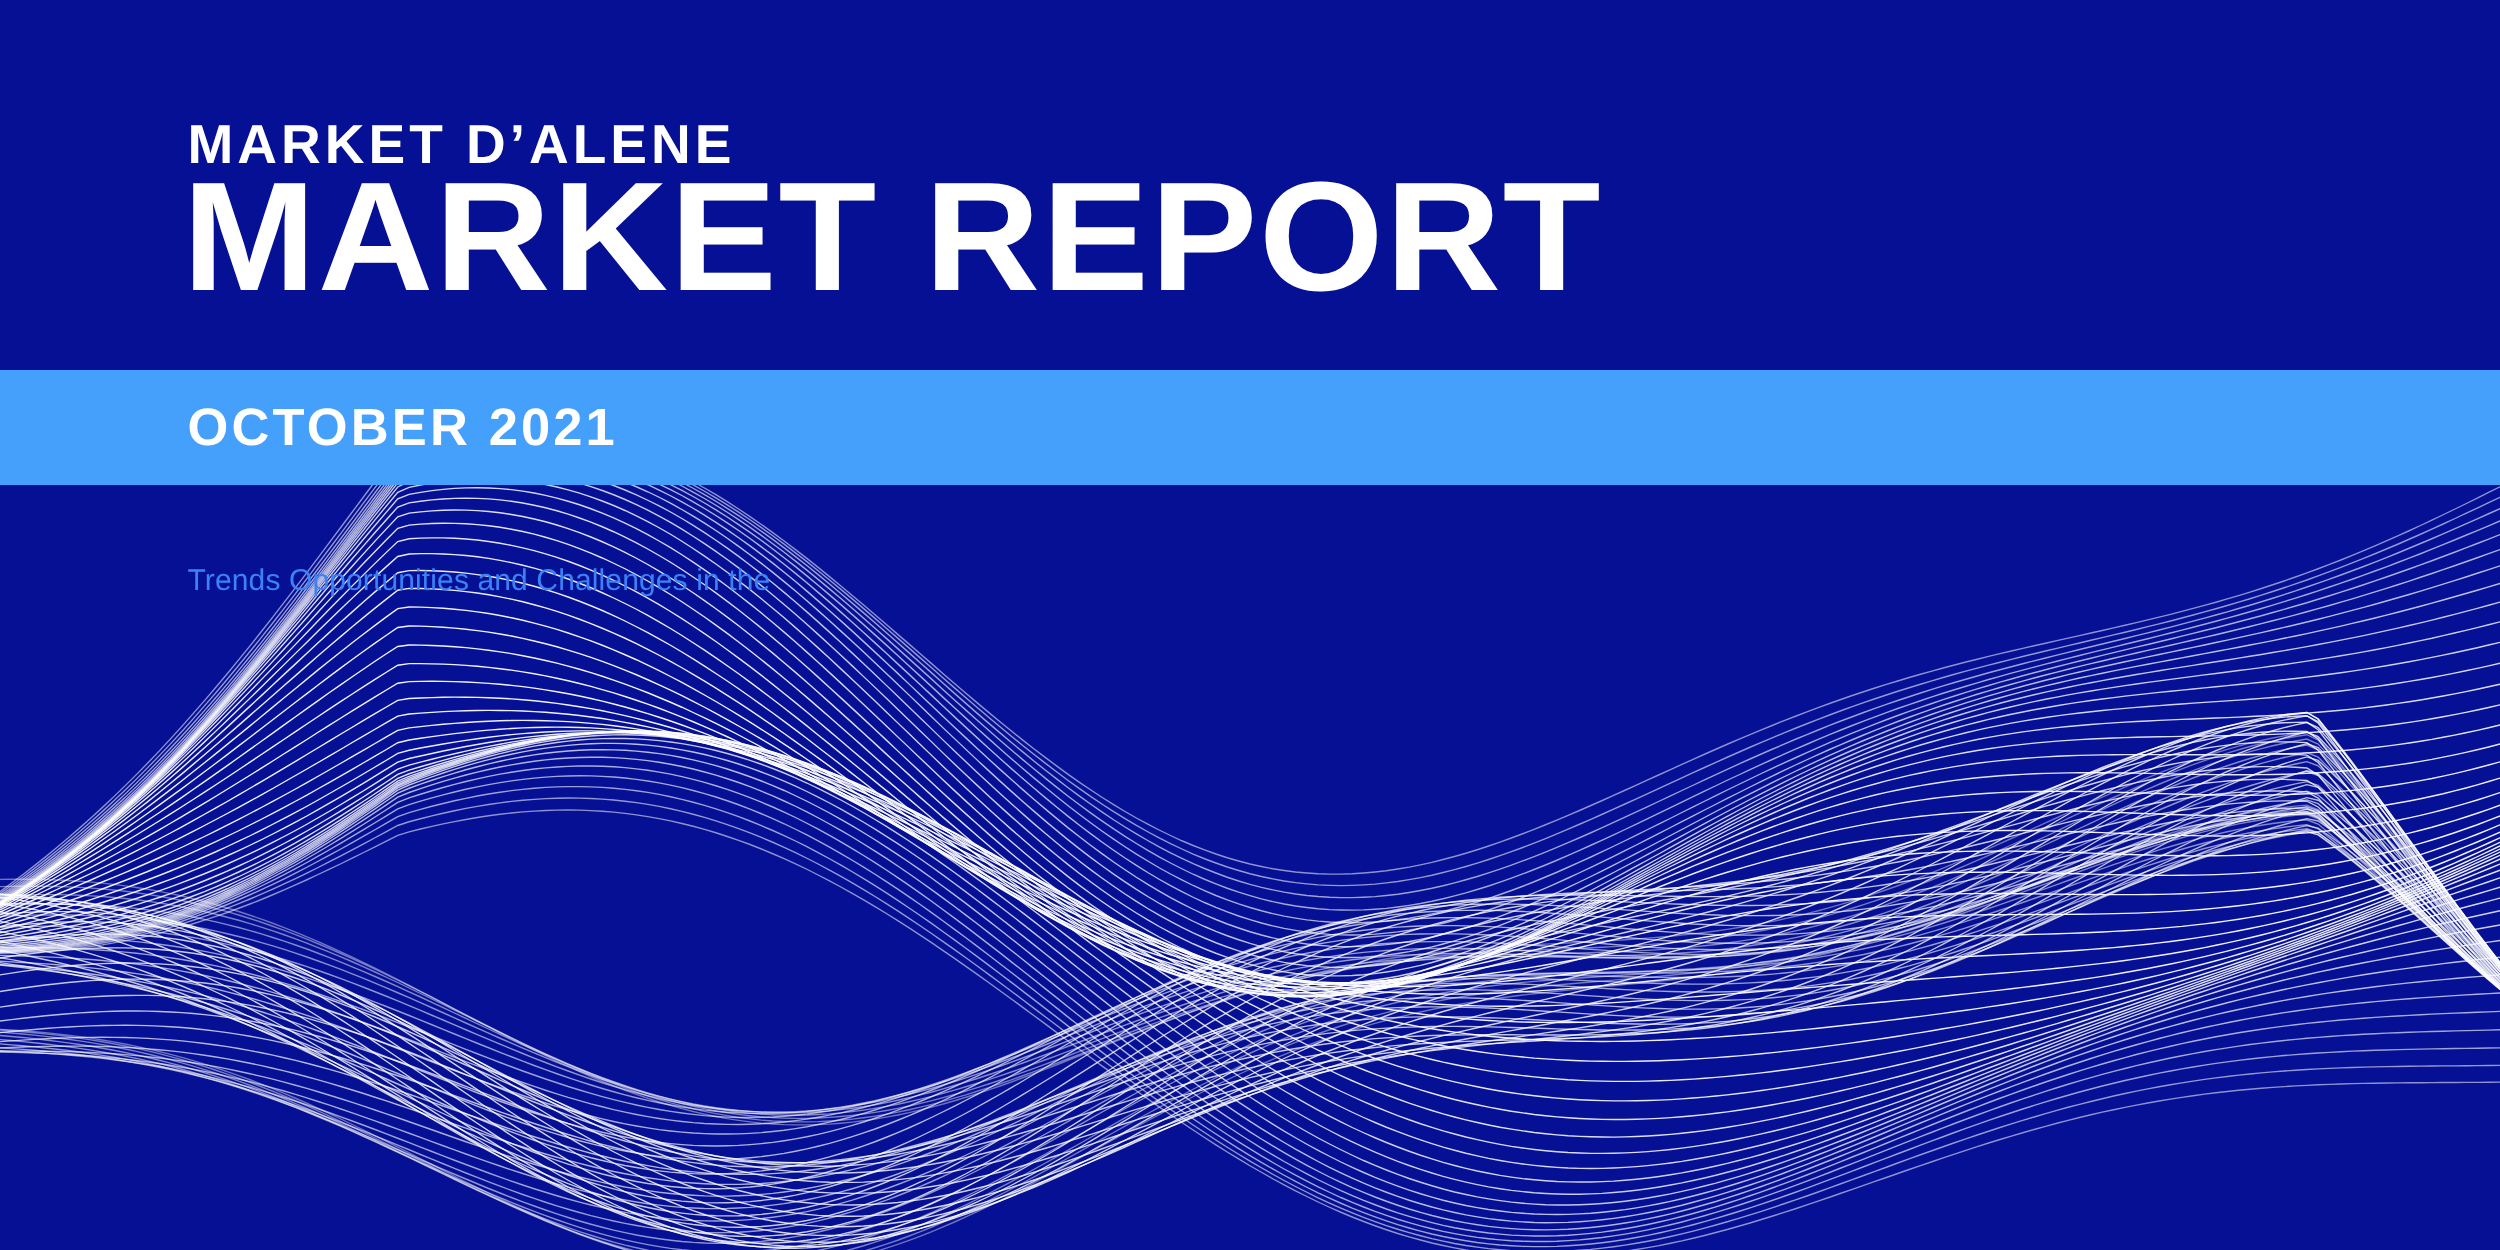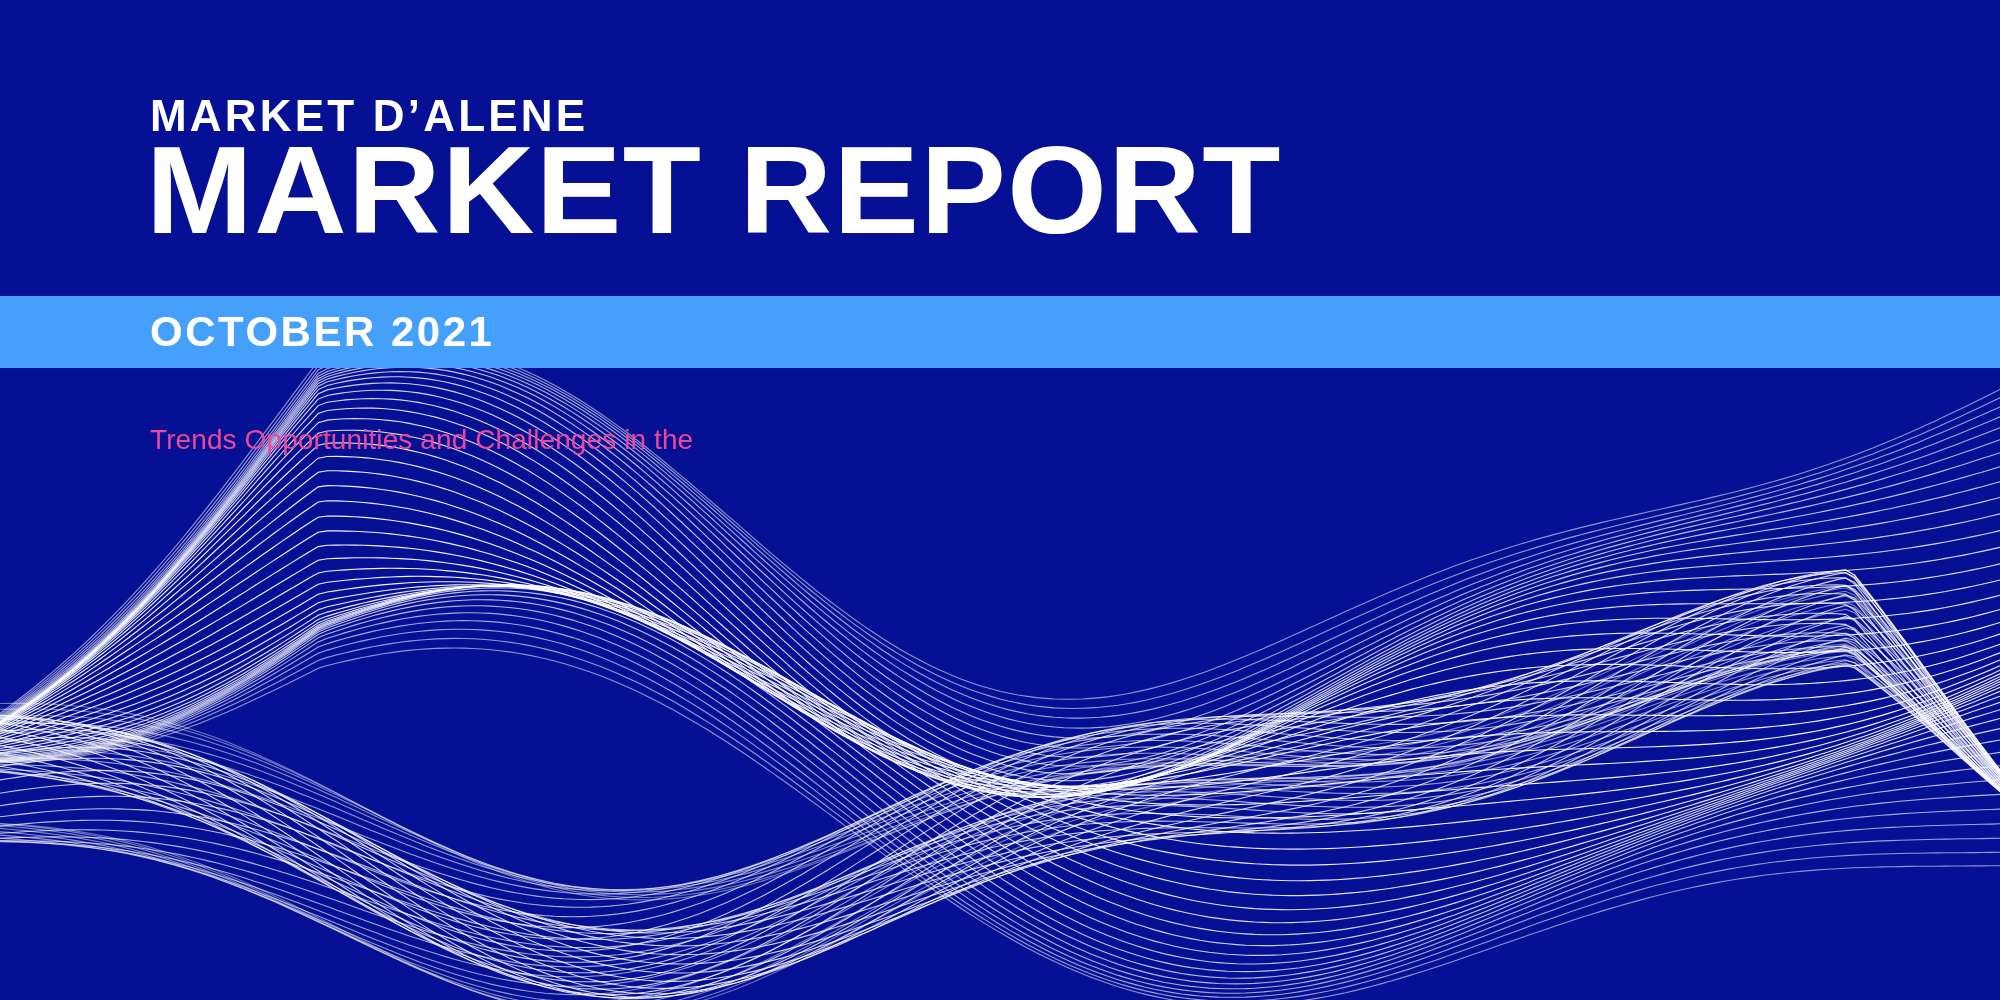--- a/index.html
+++ b/index.html
@@ -43,41 +43,41 @@
     color:#ffffff;
     line-height:1;
     white-space:nowrap;
     transform:scaleY(0.97);
     transform-origin:left top;
   }
   
   .date-band {
     position:absolute;
     left:0; top:296px;
-    width:2000px; height:72px;
+    width:2000px; height:92px;
     background:#45a0fc;
     display:flex;
     align-items:center;
   }
   .date-label {
     margin-left:150px;
     font-size:42px;
     font-weight:700;
     letter-spacing:2.5px;
     color:#ffffff;
     line-height:1;
     white-space:nowrap;
   }
   
   .subtitle {
     position:absolute;
-    left:150px; top:420px;
-    font-size:28px;
+    left:150px; top:448px;
+    font-size:24px;
     font-weight:300;
-    color:#ec4899;
+    color:#3b82f6;
     line-height:1.42;
     letter-spacing:0.1px;
     white-space:nowrap;
   }
   .subtitle span { display:block; }
 </style>
 </head>
 <body>
 
 <div id="cover">

